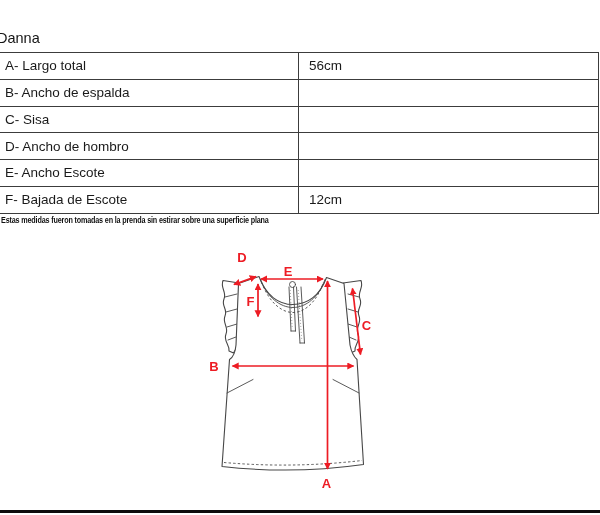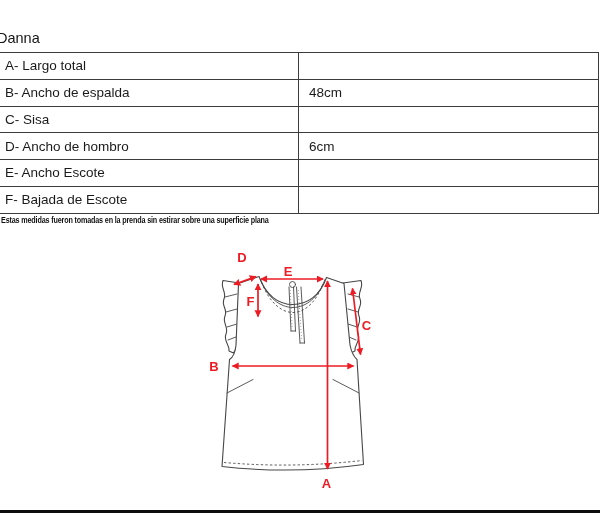--- a/index.html
+++ b/index.html
@@ -45,37 +45,37 @@
   .mlabel{fill:#ed1c24;font-family:"Liberation Sans","DejaVu Sans",sans-serif;font-size:13px;font-weight:700;text-anchor:middle;}
 </style>
 </head>
 <body>
 
 <div class="page-title">Danna</div>
 
 <div class="mtable">
   <div class="mrow">
     <div class="cell label">A- Largo total</div>
+    <div class="cell value">56cm</div>
   </div>
   <div class="mrow">
     <div class="cell label">B- Ancho de espalda</div>
-    <div class="cell value">48cm</div>
   </div>
   <div class="mrow">
     <div class="cell label">C- Sisa</div>
   </div>
   <div class="mrow">
     <div class="cell label">D- Ancho de hombro</div>
-    <div class="cell value">6cm</div>
   </div>
   <div class="mrow">
     <div class="cell label">E- Ancho Escote</div>
   </div>
   <div class="mrow">
     <div class="cell label">F- Bajada de Escote</div>
+    <div class="cell value">12cm</div>
   </div>
 </div>
 
 <div class="note">Estas medidas fueron tomadas en la prenda sin estirar sobre una superficie plana</div>
 
 <svg class="figure" width="600" height="515" viewBox="0 0 600 515" xmlns="http://www.w3.org/2000/svg">
   <defs>
     <marker id="arrE" markerWidth="8" markerHeight="8" refX="6.2" refY="3.5" orient="auto" markerUnits="userSpaceOnUse">
       <path d="M0,0 L7,3.5 L0,7 Z" fill="#ed1c24"></path>
     </marker>

